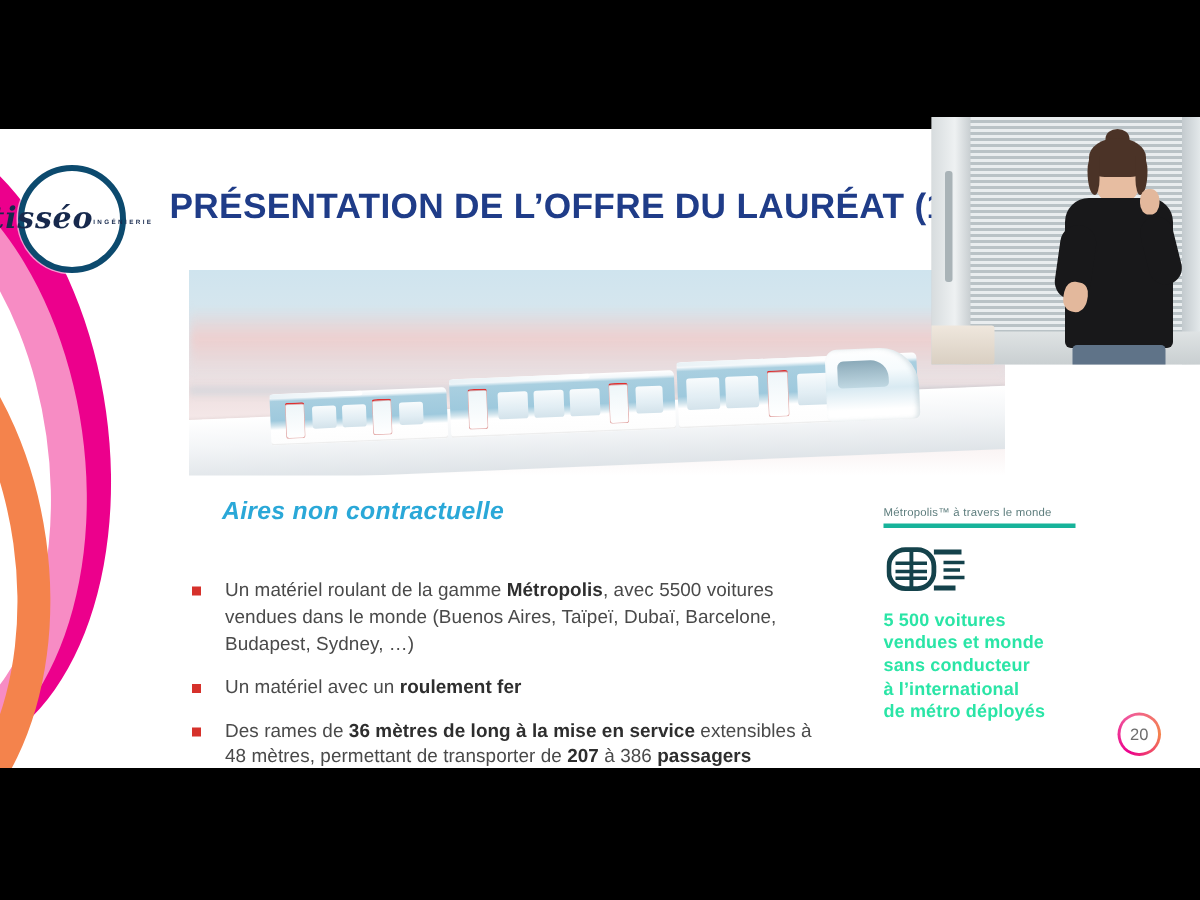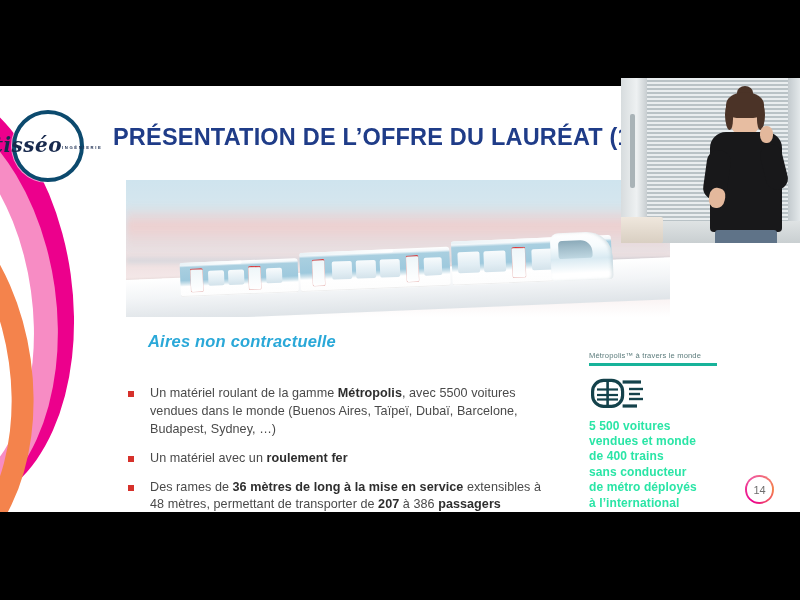--- a/index.html
+++ b/index.html
@@ -157,21 +157,21 @@
     flex:0 0 auto; width:6px; height:6px; background:#d6312b;
     margin:6px 16px 0 0;
   }
   .bullet-text {
     font-size:12.6px; color:#4a4a4a; line-height:1.42;
     letter-spacing:.05px;
   }
   .bullet-text b { color:#2e2e2e; font-weight:700; }
 
   
-  .infobox { position:absolute; left:589px; top:265px; width:200px; }
+  .infobox { position:absolute; left:589px; top:251px; width:200px; }
   .ib-head {
     font-size:7.6px; color:#5c7c7c; letter-spacing:.15px;
     padding-bottom:3px; white-space:nowrap;
   }
   .ib-rule { width:128px; height:2.5px; background:#17b39a; }
   .ib-icon { margin:12px 0 6px 2px; }
   .ib-lines {
     font-size:12px; font-weight:700; color:#2ae5a6;
     line-height:1.29; letter-spacing:.1px;
   }
@@ -345,30 +345,29 @@
           <path d="M31.6 28 H46" stroke="#14424b" stroke-width="3.2"></path>
           <path d="M38 11 H52" stroke="#14424b" stroke-width="2.4"></path>
           <path d="M38 16 H49" stroke="#14424b" stroke-width="2.4"></path>
           <path d="M38 21 H52" stroke="#14424b" stroke-width="2.4"></path>
         </svg>
       </div>
 
       <div class="ib-lines">
         <div>5 500 voitures</div>
         <div>vendues et monde</div>
-        <div>de 400 trains</div>
         <div>sans conducteur</div>
+        <div>à l’international</div>
         <div>de métro déployés</div>
-        <div>à l’international</div>
       </div>
 
     </div>
 
     <div class="page-badge">
-      <div class="page-badge-inner">14</div>
+      <div class="page-badge-inner">20</div>
     </div>
   </div>
 
   <div class="video">
     <div class="blinds"></div>
     <div class="wall-left"></div>
     <div class="wall-right"></div>
     <div class="floor"></div>
     <div class="desk"></div>
 

